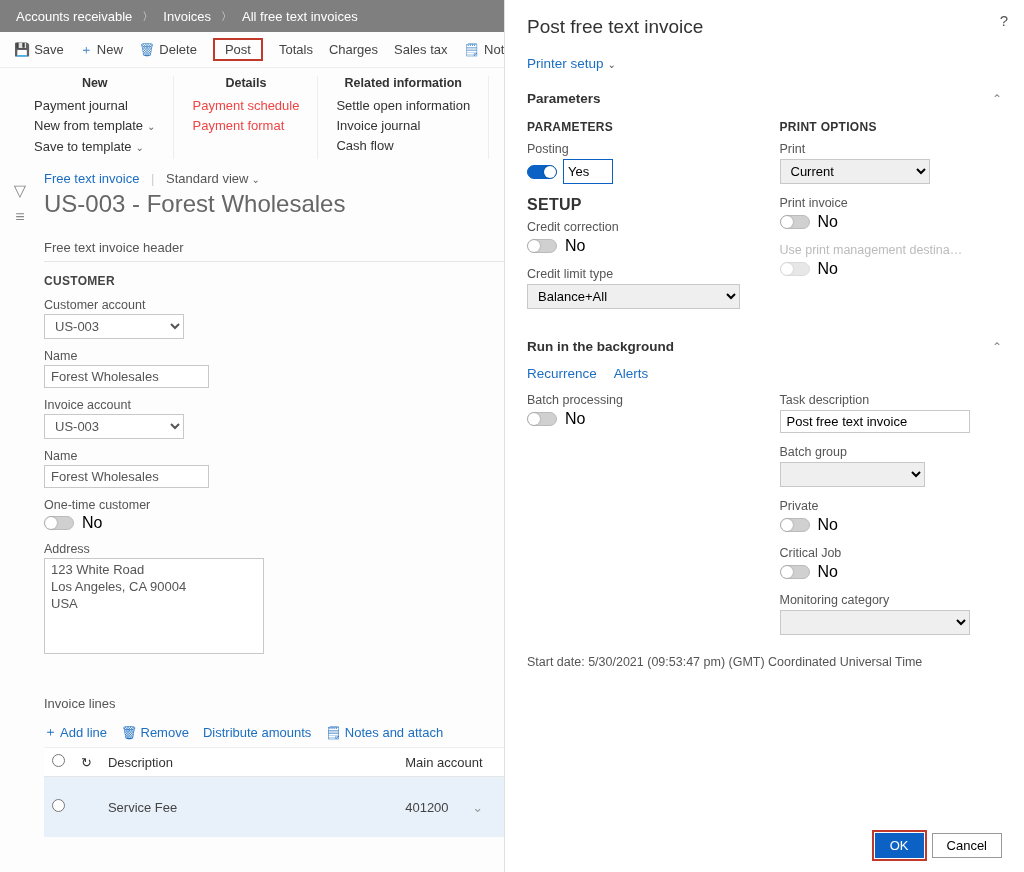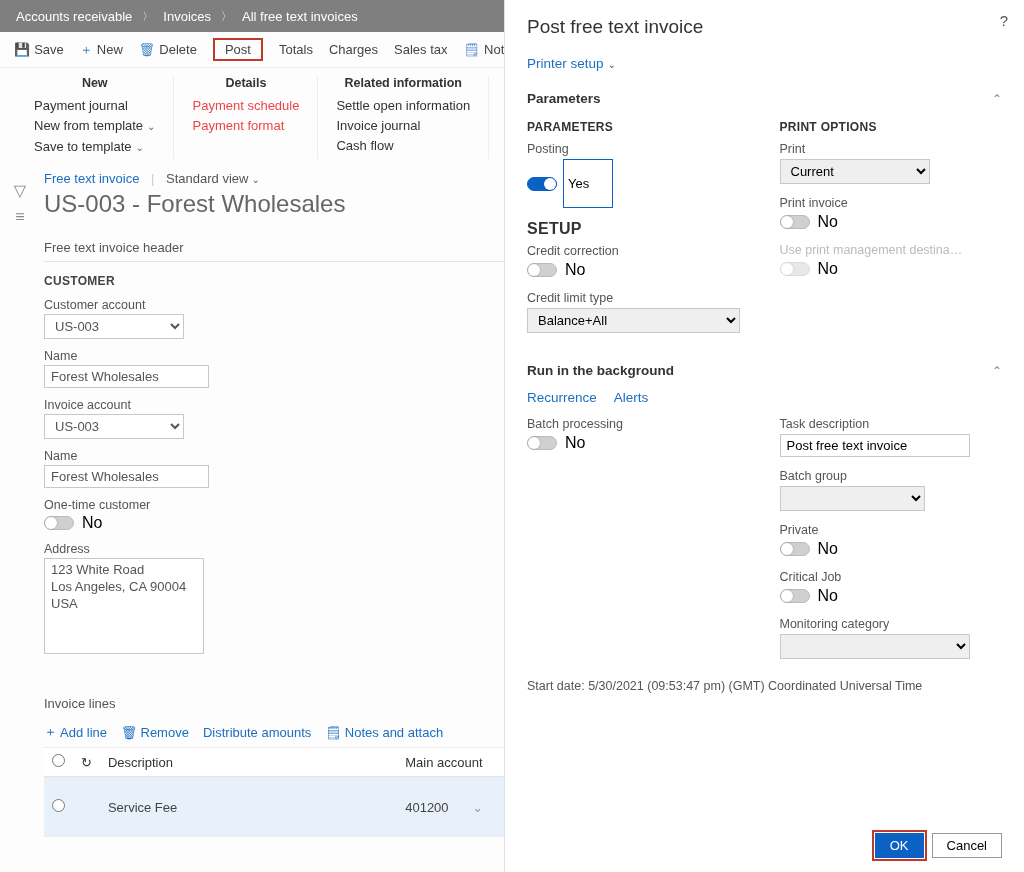--- a/index.html
+++ b/index.html
@@ -37,21 +37,21 @@
 .section-head { font-size: 13px; color: #555; padding: 6px 0; border-bottom: 1px solid #e5e5e5; margin-bottom: 12px; }
 
 .form-cols { display: flex; gap: 30px; }
 .form-col { flex: 1; }
 .col-title { font-weight: 700; font-size: 12px; color: #444; margin-bottom: 10px; letter-spacing: 0.3px; }
 
 .field { margin-bottom: 10px; }
 .field label { display: block; font-size: 12.5px; color: #555; margin-bottom: 2px; }
 .field input, .field select, .field textarea { width: 140px; padding: 3px 6px; font-size: 13px; border: 1px solid #c8c8c8; background: #fff; color: #555; }
 .field .wide { width: 165px; }
-.field textarea { width: 160px; height: 96px; resize: none; font-family: inherit; line-height: 1.3; }
+.field textarea { width: 220px; height: 96px; resize: none; font-family: inherit; line-height: 1.3; }
 .field .dateinput { display: flex; align-items: center; }
 .field .dateinput input { width: 120px; border-right: none; }
 .field .dateinput .cal { width: 22px; height: 24px; border: 1px solid #c8c8c8; display: flex; align-items: center; justify-content: center; color: #999; font-size: 11px; background:#fafafa; }
 .field .ro { padding: 3px 6px; font-size: 13px; color: #555; }
 
 .toggle { display: flex; align-items: center; gap: 8px; }
 .tog-pill { width: 30px; height: 14px; border-radius: 8px; background: #d0d0d0; position: relative; border: 1px solid #bbb; }
 .tog-pill::after { content: ""; position: absolute; width: 12px; height: 12px; border-radius: 50%; background: #fff; top: 0; left: 0; box-shadow: 0 0 2px rgba(0,0,0,.3); }
 .tog-pill.on { background: #0b62c4; border-color: #0b62c4; }
 .tog-pill.on::after { left: auto; right: 0; }
@@ -75,21 +75,21 @@
 .panel .sec-row { display: flex; justify-content: space-between; align-items: center; cursor: pointer; padding: 2px 0; }
 .panel .sec-row .sec-title { font-weight: 600; font-size: 13.5px; color: #333; }
 .panel .sec-row .car { color: #888; font-size: 12px; }
 
 .panel-cols { display: flex; gap: 30px; margin-top: 12px; }
 .panel-col { flex: 1; }
 .pcol-title { font-weight: 700; font-size: 12px; letter-spacing: .3px; color: #333; margin-bottom: 8px; }
 .pfield { margin-bottom: 12px; }
 .pfield label { display: block; font-size: 12.5px; color: #555; margin-bottom: 3px; }
 .pfield.posting-row { display:flex; align-items:center; gap:6px; }
-.pfield.posting-row input[type=text]{ width:50px; padding:16px 4px; border:1px solid #0b62c4; font-size:13px; }
+.pfield.posting-row input[type=text]{ width:50px; padding:4px 4px; border:1px solid #0b62c4; font-size:13px; }
 .pfield select, .pfield input[type=text] { width: 170px; padding: 3px 6px; font-size: 13px; border: 1px solid #c8c8c8; }
 .pfield.disabled label { color: #bbb; }
 .pfield.disabled .tog-pill { opacity: .5; }
 
 .panel .subtitle { font-weight: 700; font-size: 16px; color: #333; margin: 8px 0 6px 0; letter-spacing:.3px; }
 
 .panel .bg-links { font-size: 13.5px; margin: 10px 0; }
 .panel .bg-links a { color: #1b6ec2; cursor:pointer; margin-right: 14px; }
 
 .startdate { font-size: 12.5px; color: #555; margin-top: 8px; }

